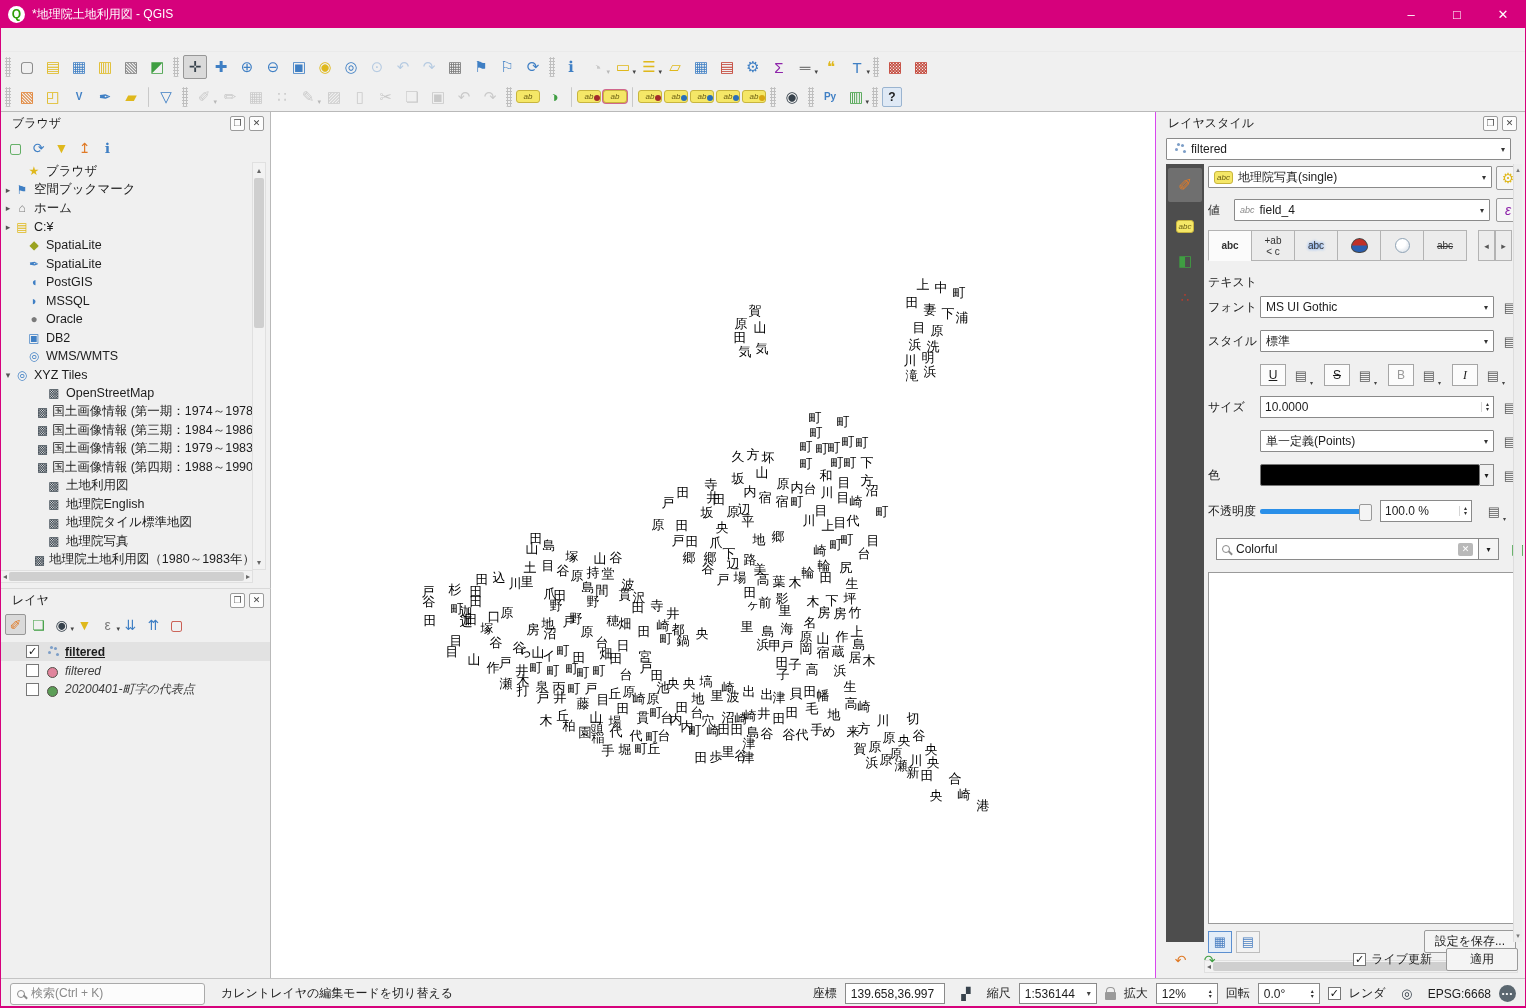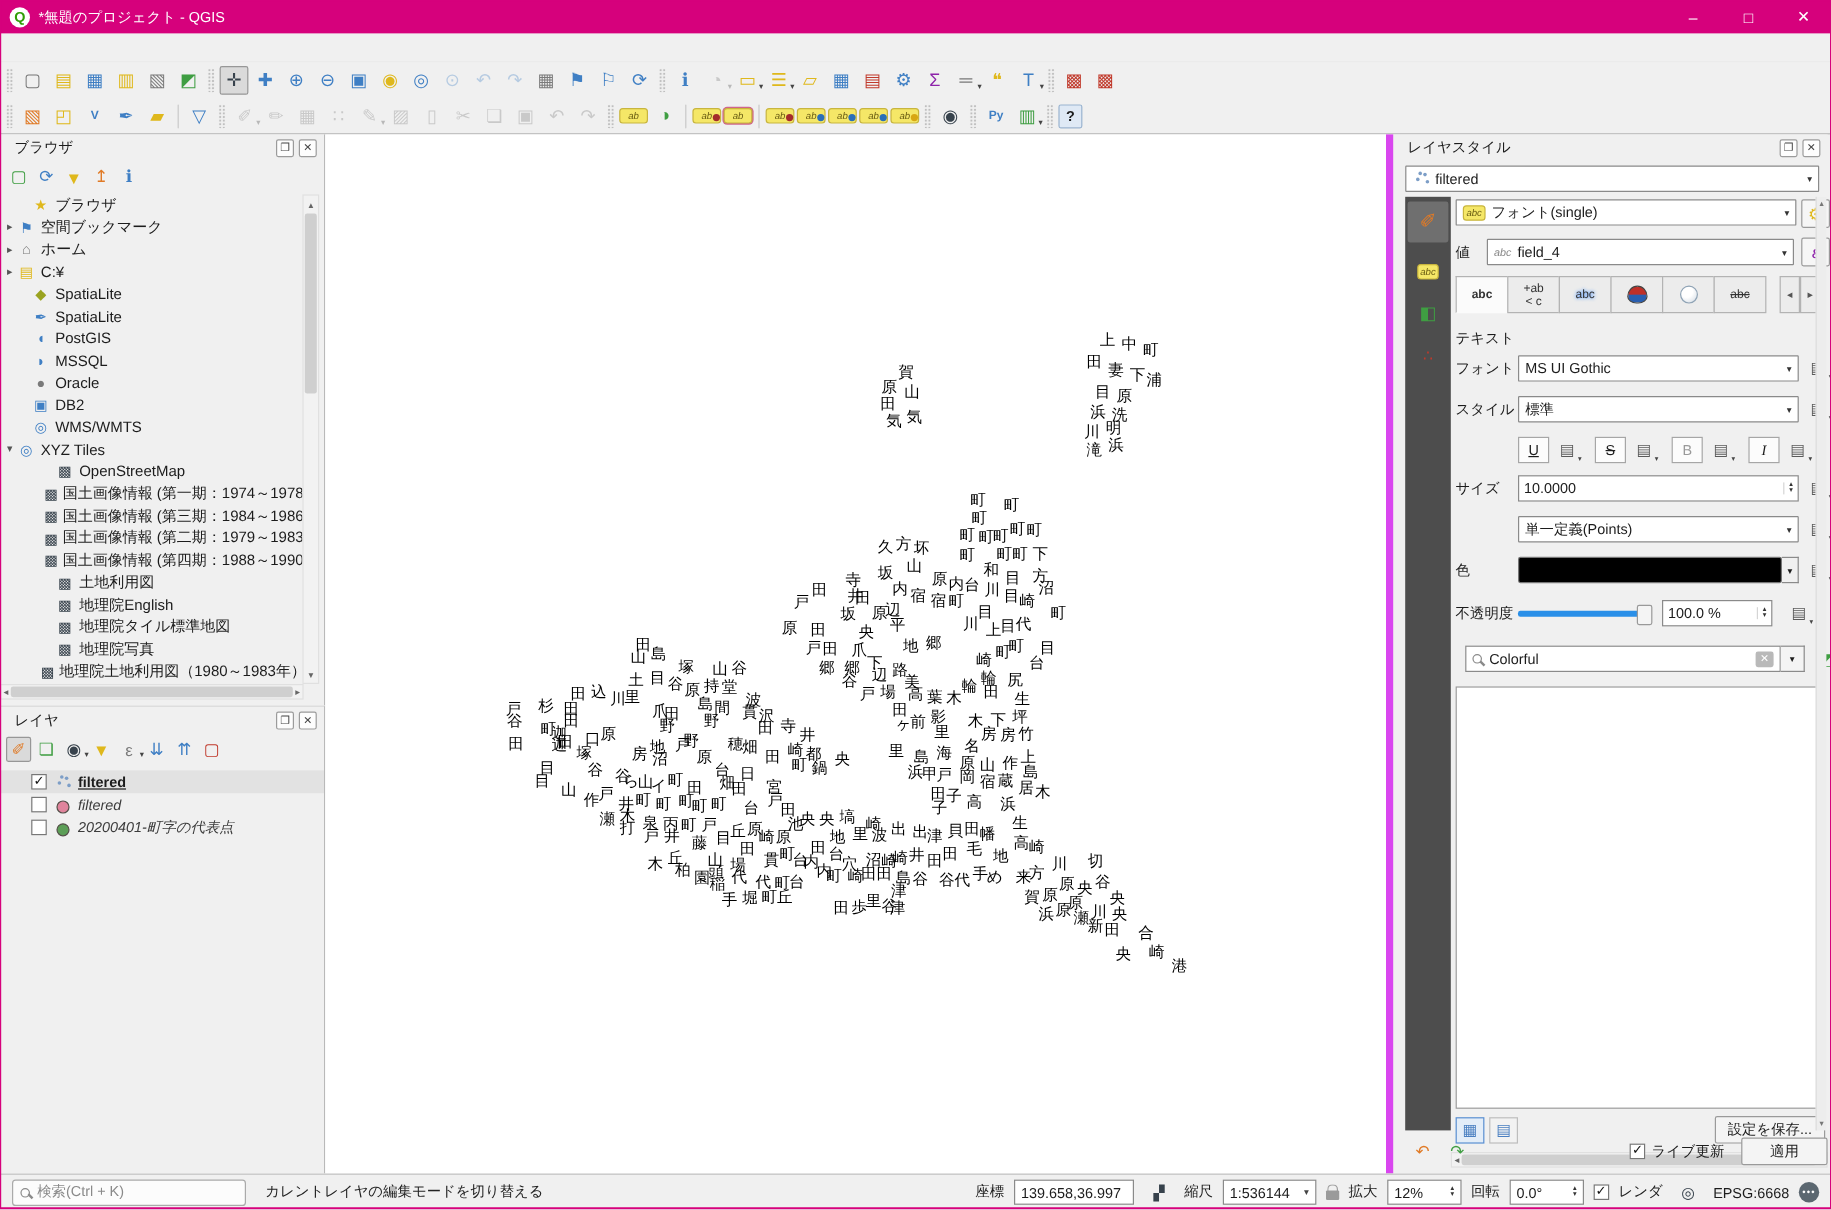--- a/index.html
+++ b/index.html
@@ -73,21 +73,21 @@
   .sym-pink::before{background:#e0849c}
   .sym-green::before{background:#5c9e57}
   .lbl-sel{font-weight:bold;text-decoration:underline}
   .lbl-it{font-style:italic;color:#3c3c3c}
 
   
   #map{position:absolute;left:271px;top:112px;width:884px;height:866px;background:#ffffff;overflow:hidden}
   .mlabel{position:absolute;font-size:13px;color:#000;transform:translate(-50%,-55%);font-family:"DejaVu Sans","Liberation Sans",sans-serif;line-height:1}
 
   
-  #styling{left:1155px;top:112px;width:368px;height:866px;border-left:6px solid #d946ef}
+  #styling{left:1155px;top:112px;width:368px;height:866px;border-left:1px solid #d946ef}
   .layercombo{position:absolute;left:10px;top:26px;width:345px}
   .strip{position:absolute;left:10px;top:52px;width:38px;height:778px;background:#4d4d4d;display:flex;flex-direction:column;align-items:center;padding-top:4px;gap:14px}
   .strip .tile{width:34px;height:34px;display:flex;align-items:center;justify-content:center;font-size:17px;border-radius:2px}
   .tile-active{background:#6f6f6f}
   .content{position:absolute;left:48px;top:52px;width:314px;height:778px}
   .combo{display:flex;align-items:center;background:#fff;border:1px solid #8a8a8a;height:22px;padding:0 5px;gap:5px;border-radius:1px;font-size:12px;white-space:nowrap}
   .combo .car{margin-left:auto;font-size:8px;color:#333}
   .row{position:absolute;display:flex;align-items:center}
   .flabel{font-size:12px;white-space:nowrap}
   .sq-btn{width:24px;height:24px;border:1px solid #9a9a9a;background:#f6f6f6;display:flex;align-items:center;justify-content:center;font-size:14px;border-radius:2px}
@@ -128,21 +128,21 @@
   .spacer{flex:1}
 </style>
 </head>
 <body>
 
 <div id="app">
   <div id="frame"></div>
 
   <div class="titlebar">
     <span class="qgis-logo">Q</span>
-    <span class="title-text">*無題のプロジェクト - QGIS</span>
+    <span class="title-text">*地理院土地利用図 - QGIS</span>
     <span class="winbtns">
       <span class="winbtn">–</span>
       <span class="winbtn">□</span>
       <span class="winbtn">✕</span>
     </span>
   </div>
 
   <div class="menubar">
 
   <span class="menu-item"></span>
@@ -800,21 +800,21 @@
       <span class="tile" style="height:22px;font-size:13px">
           <span class="c-r">∴</span>
         </span>
     </div>
 
     <div class="content">
 
       <div class="row" style="left:4px;top:2px;width:284px">
         <div class="combo" style="flex:1">
           <span class="lbl">abc</span>
-          <span>フォント(single)</span>
+          <span>地理院写真(single)</span>
           <span class="car">▾</span>
         </div>
       </div>
       <div class="row" style="left:292px;top:2px">
           <span class="sq-btn">
             <span class="c-y">⚙</span>
           </span>
         </div>
 
       <div class="row" style="left:4px;top:34px;width:312px">

